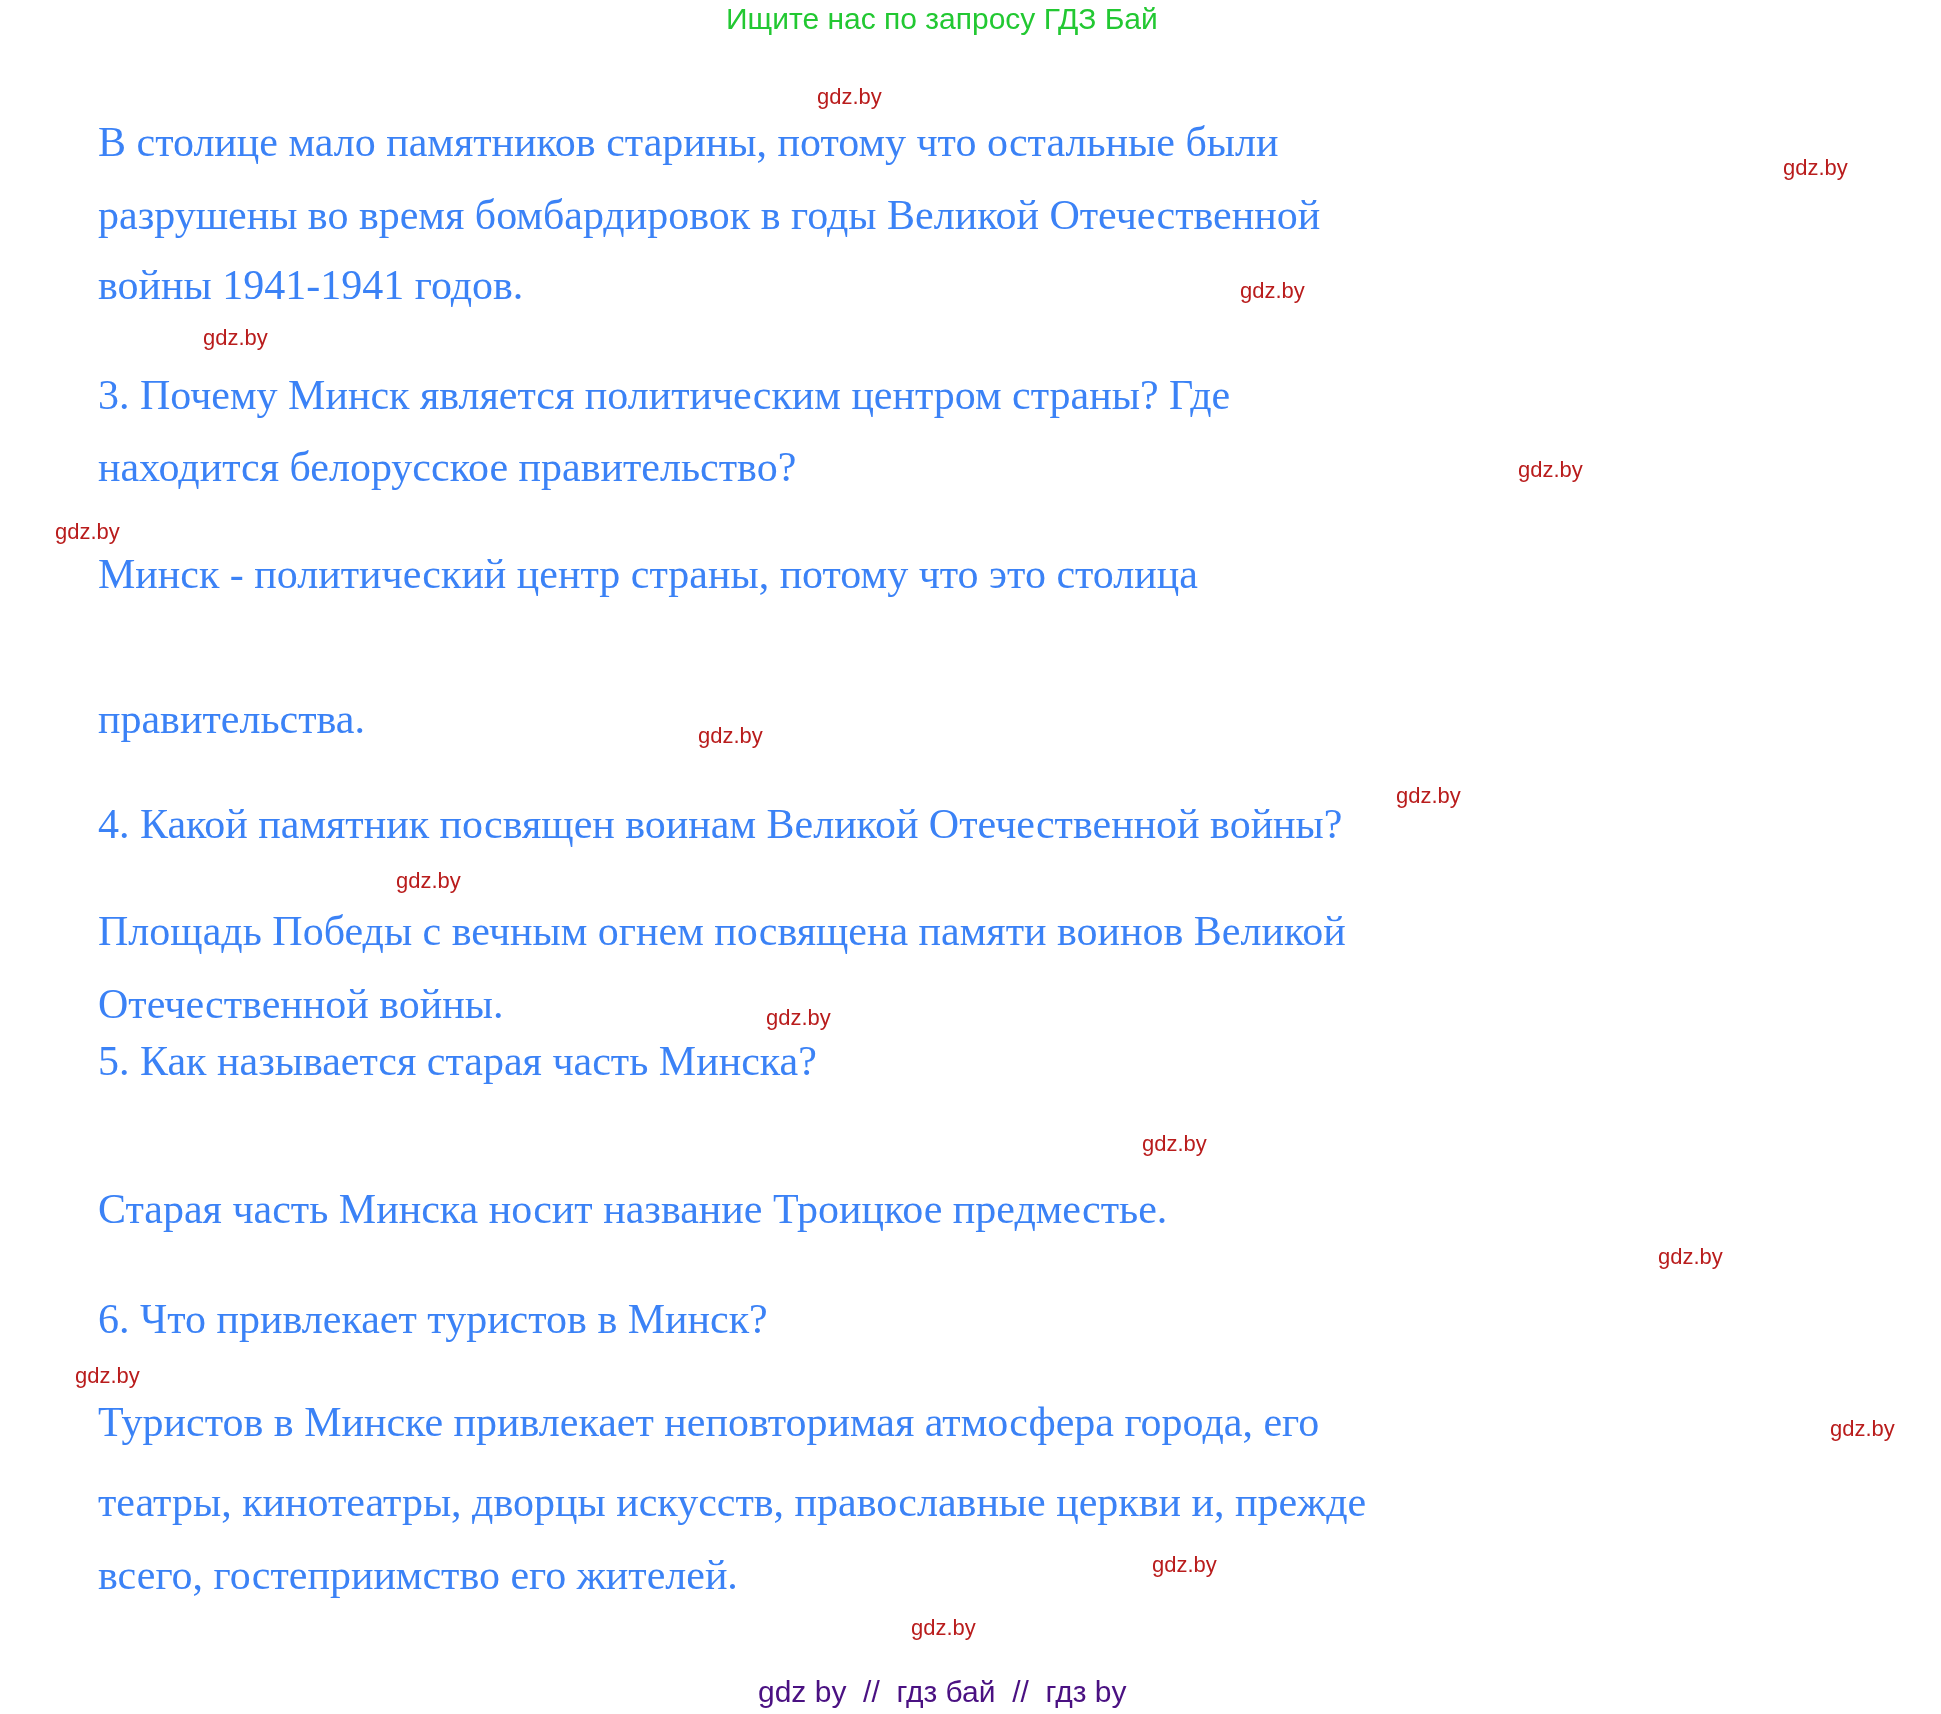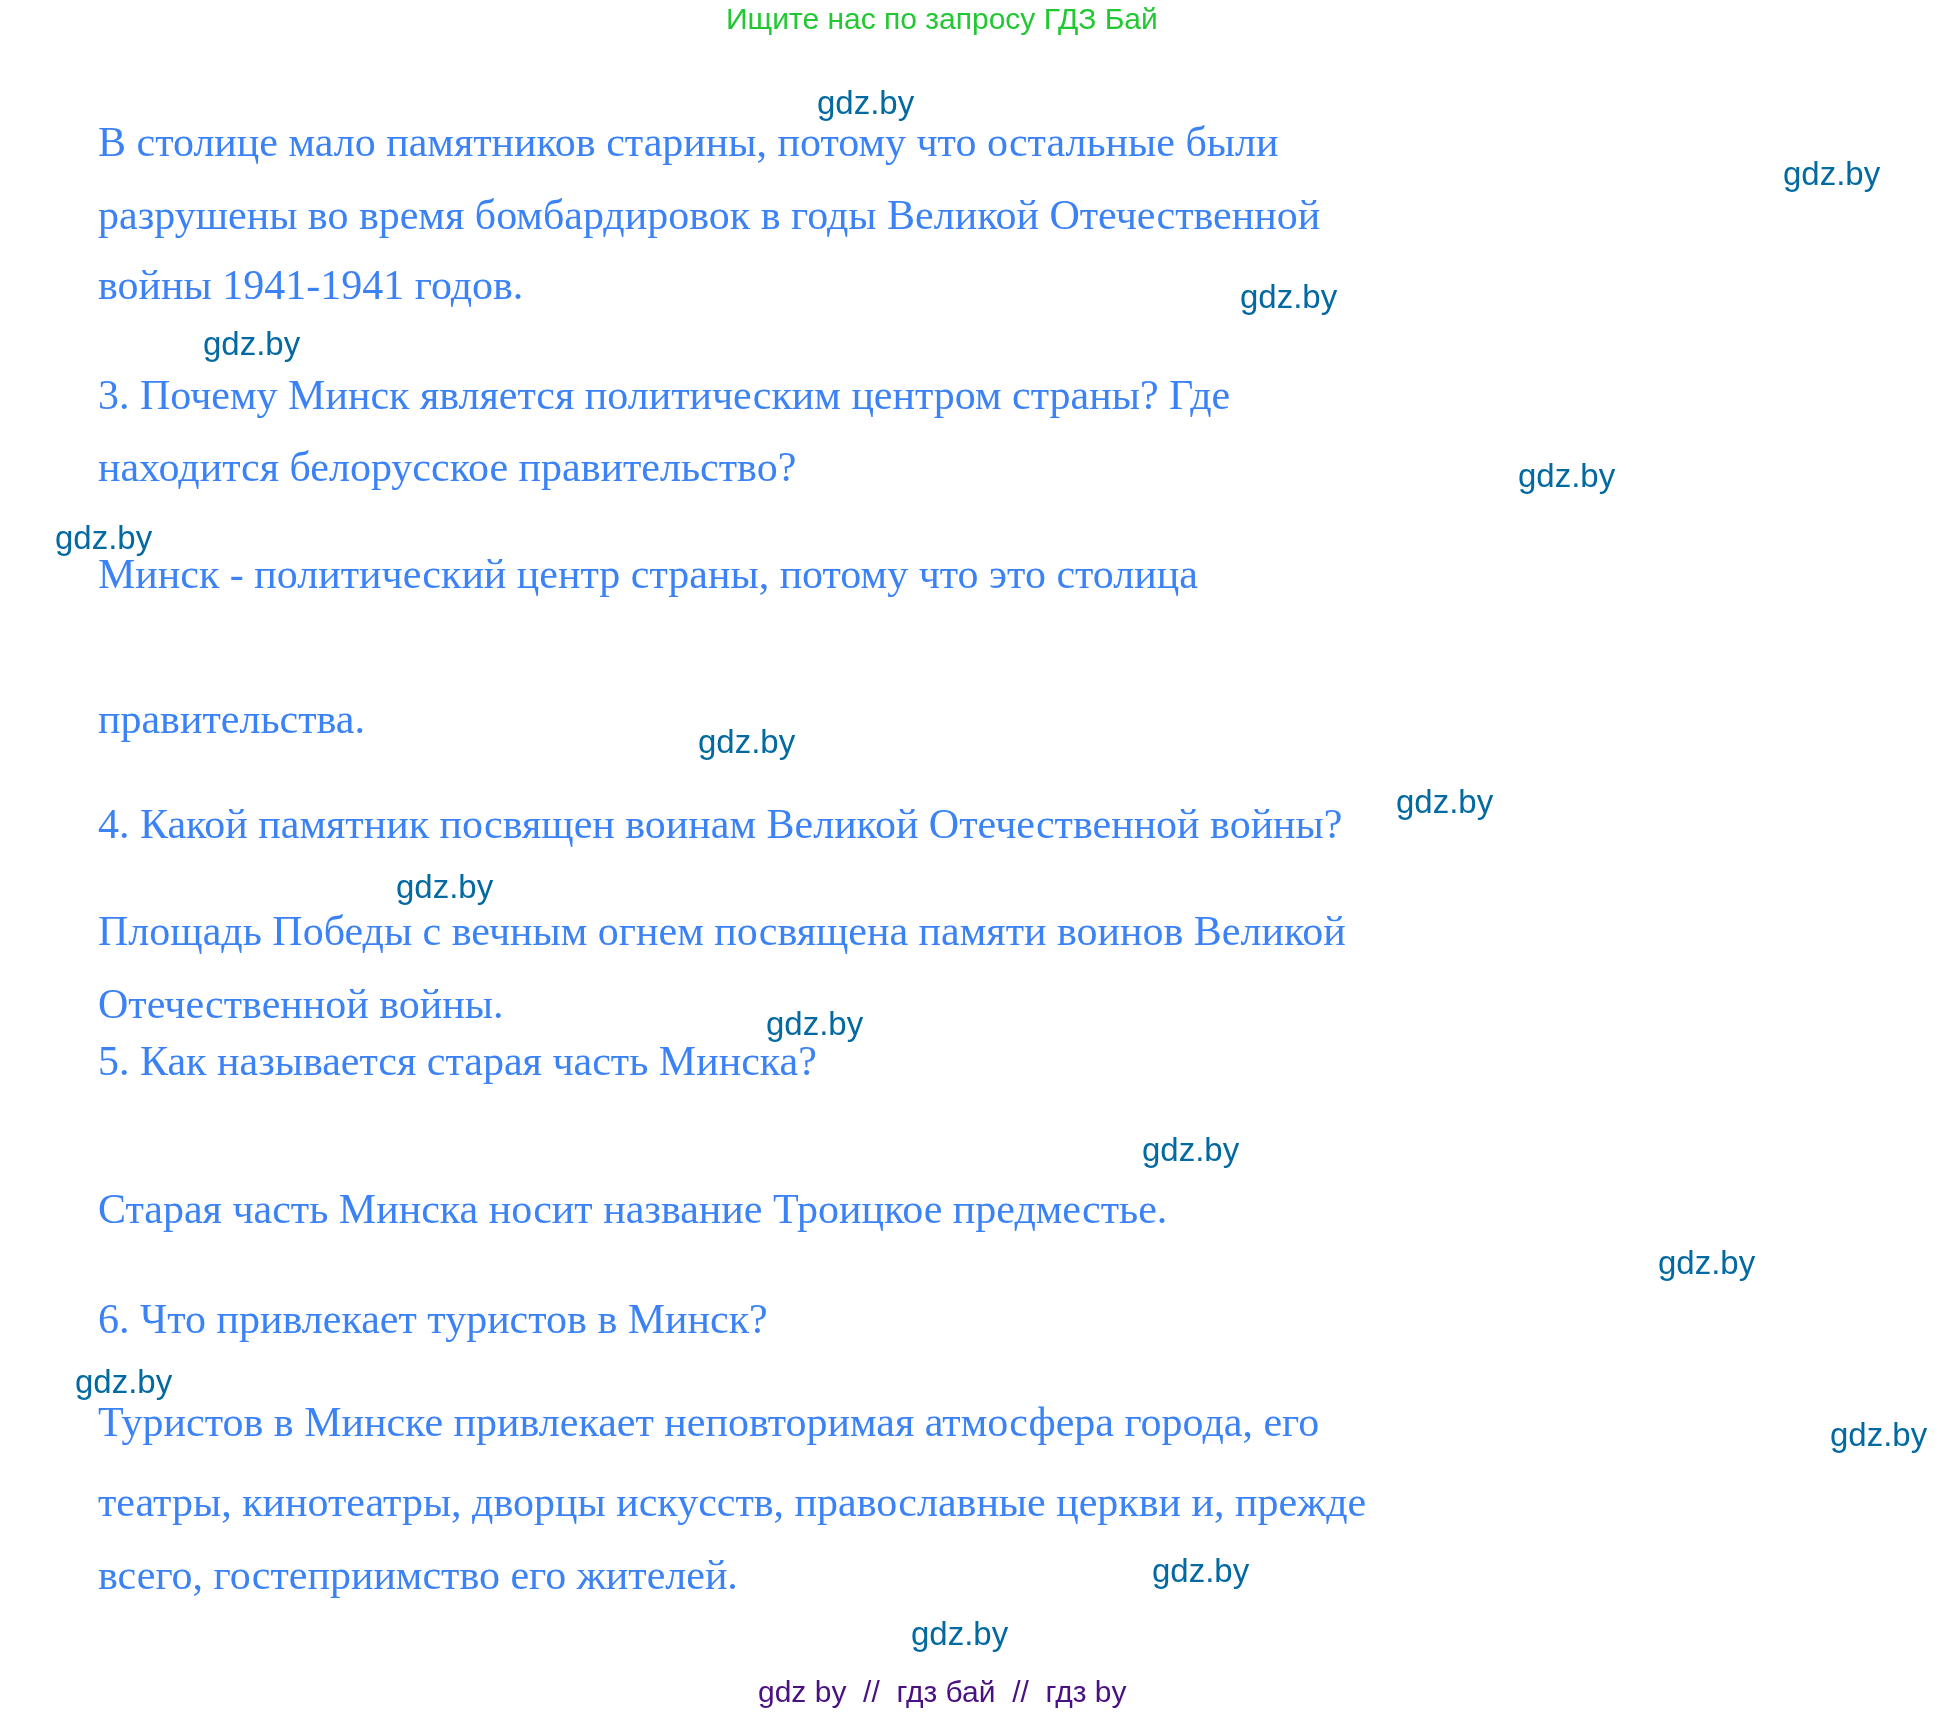--- a/index.html
+++ b/index.html
@@ -41,23 +41,23 @@
       left: 98px;
       font-family: "Liberation Serif", "DejaVu Serif", serif;
       font-size: 42px;
       line-height: 1;
       color: #3b82f6;
       white-space: nowrap;
     }
     .wm {
       position: absolute;
       font-family: "Liberation Sans", "DejaVu Sans", sans-serif;
-      font-size: 33px;
+      font-size: 22px;
       line-height: 1;
-      color: #0369a1;
+      color: #b91c1c;
       white-space: nowrap;
     }
   </style>
 </head>
 <body>
 
 <div class="page">
 
   <div class="banner" style="left:726px; top:4px;">Ищите нас по запросу ГДЗ Бай</div>
 

